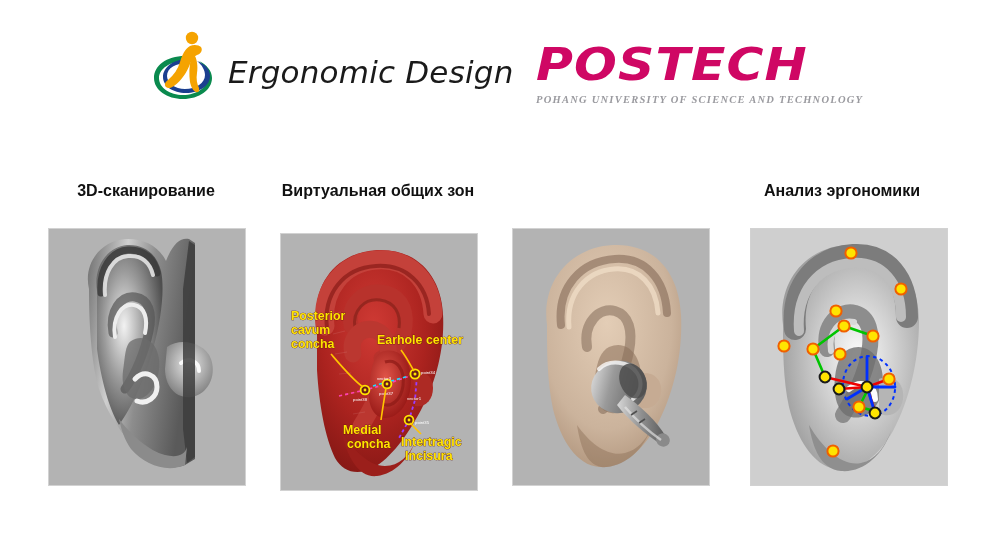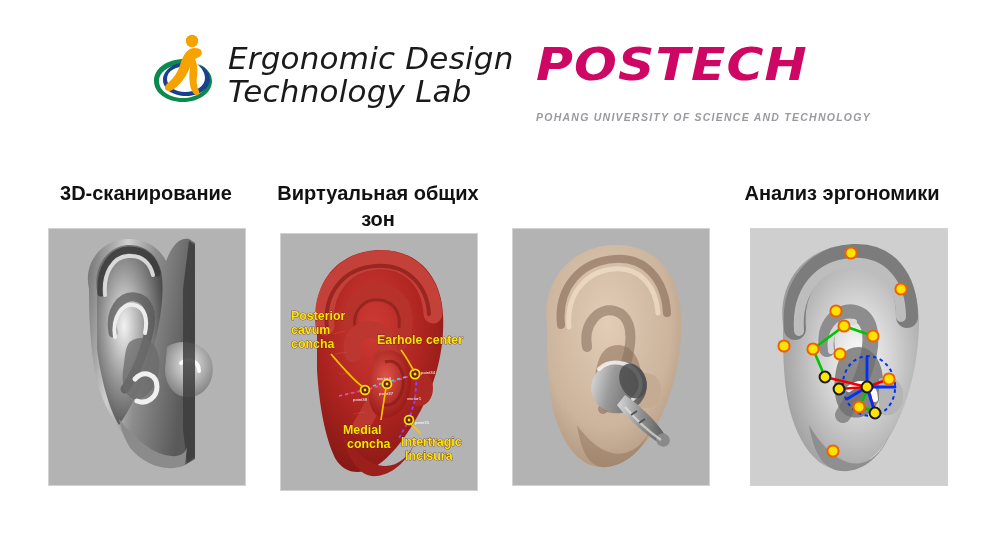--- a/index.html
+++ b/index.html
@@ -13,27 +13,27 @@
   #edt-logo{left:152px;}
   #edt-mark{width:66px;height:72px;position:relative;flex:0 0 auto;}
   #edt-text{margin-left:10px;line-height:1.06;margin-top:12px;}
   .edt-line{font-family:"DejaVu Sans",sans-serif;font-style:italic;font-weight:400;
             font-size:31px;color:#1a1a1a;letter-spacing:.2px;white-space:nowrap;}
 
   #postech-logo{position:absolute;left:536px;top:42px;}
   #postech-word{font-family:"DejaVu Sans",sans-serif;font-weight:700;font-style:italic;
                 font-size:45px;letter-spacing:1px;line-height:1;
                 transform:scaleX(1.12);transform-origin:left center;white-space:nowrap;}
-  #postech-sub{margin-top:24px;font-family:Liberation Sans, sans-serif;font-style:italic;
+  #postech-sub{margin-top:7px;font-family:Liberation Serif, serif;font-style:italic;
                font-weight:600;font-size:10.5px;letter-spacing:1.25px;color:#9a9a9f;
                white-space:nowrap;}
 
   
   .caption{position:absolute;width:240px;text-align:center;font-weight:700;
-           font-size:20px;color:#111;line-height:1.32;}
+           font-size:16px;color:#111;line-height:1.32;}
   .panel{position:absolute;width:196px;height:256px;background:#b3b3b3;
          border:1px solid #d2d2d2;overflow:hidden;}
   .panel svg{display:block;width:100%;height:100%;}
 
   .c1{left:26px;top:180px;}  .p1{left:48px;top:228px;}
   .c2{left:258px;top:180px;} .p2{left:280px;top:233px;}
   .c3{left:490px;top:180px;} .p3{left:512px;top:228px;}
   .c4{left:722px;top:180px;} .p4{left:750px;top:228px;}
 </style>
 </head>
@@ -55,21 +55,20 @@
         <circle cx="40" cy="8" r="6.2" fill="#f5a300"></circle>
         <path d="M38 16 C33 19 30 25 28 32 C26 39 22 45 16 50 C13 52 12 55 14 57
                  C16 59 19 58 22 56 C30 50 35 42 38 34 C40 29 42 26 45 25
                  C49 24 51 20 49 17 C47 15 42 14 38 16 Z" fill="#f5a300"></path>
         <path d="M42 24 C45 29 46 36 45 43 C44 49 45 54 47 58 C48 61 46 63 44 62
                  C41 61 39 57 38 52 C37 45 37 36 39 29 Z" fill="#f5a300"></path>
       </svg>
     </div>
     <div id="edt-text">
       <div class="edt-line">Ergonomic Design</div>
-      <div class="edt-line">Technology Lab</div>
     </div>
   </div>
 
   <div id="postech-logo">
     <div id="postech-word" style="color:#cf0764">POSTECH</div>
     <div id="postech-sub">POHANG UNIVERSITY OF SCIENCE AND TECHNOLOGY</div>
   </div>
 </div>
 
 <div class="caption c1">3D-сканирование</div>

